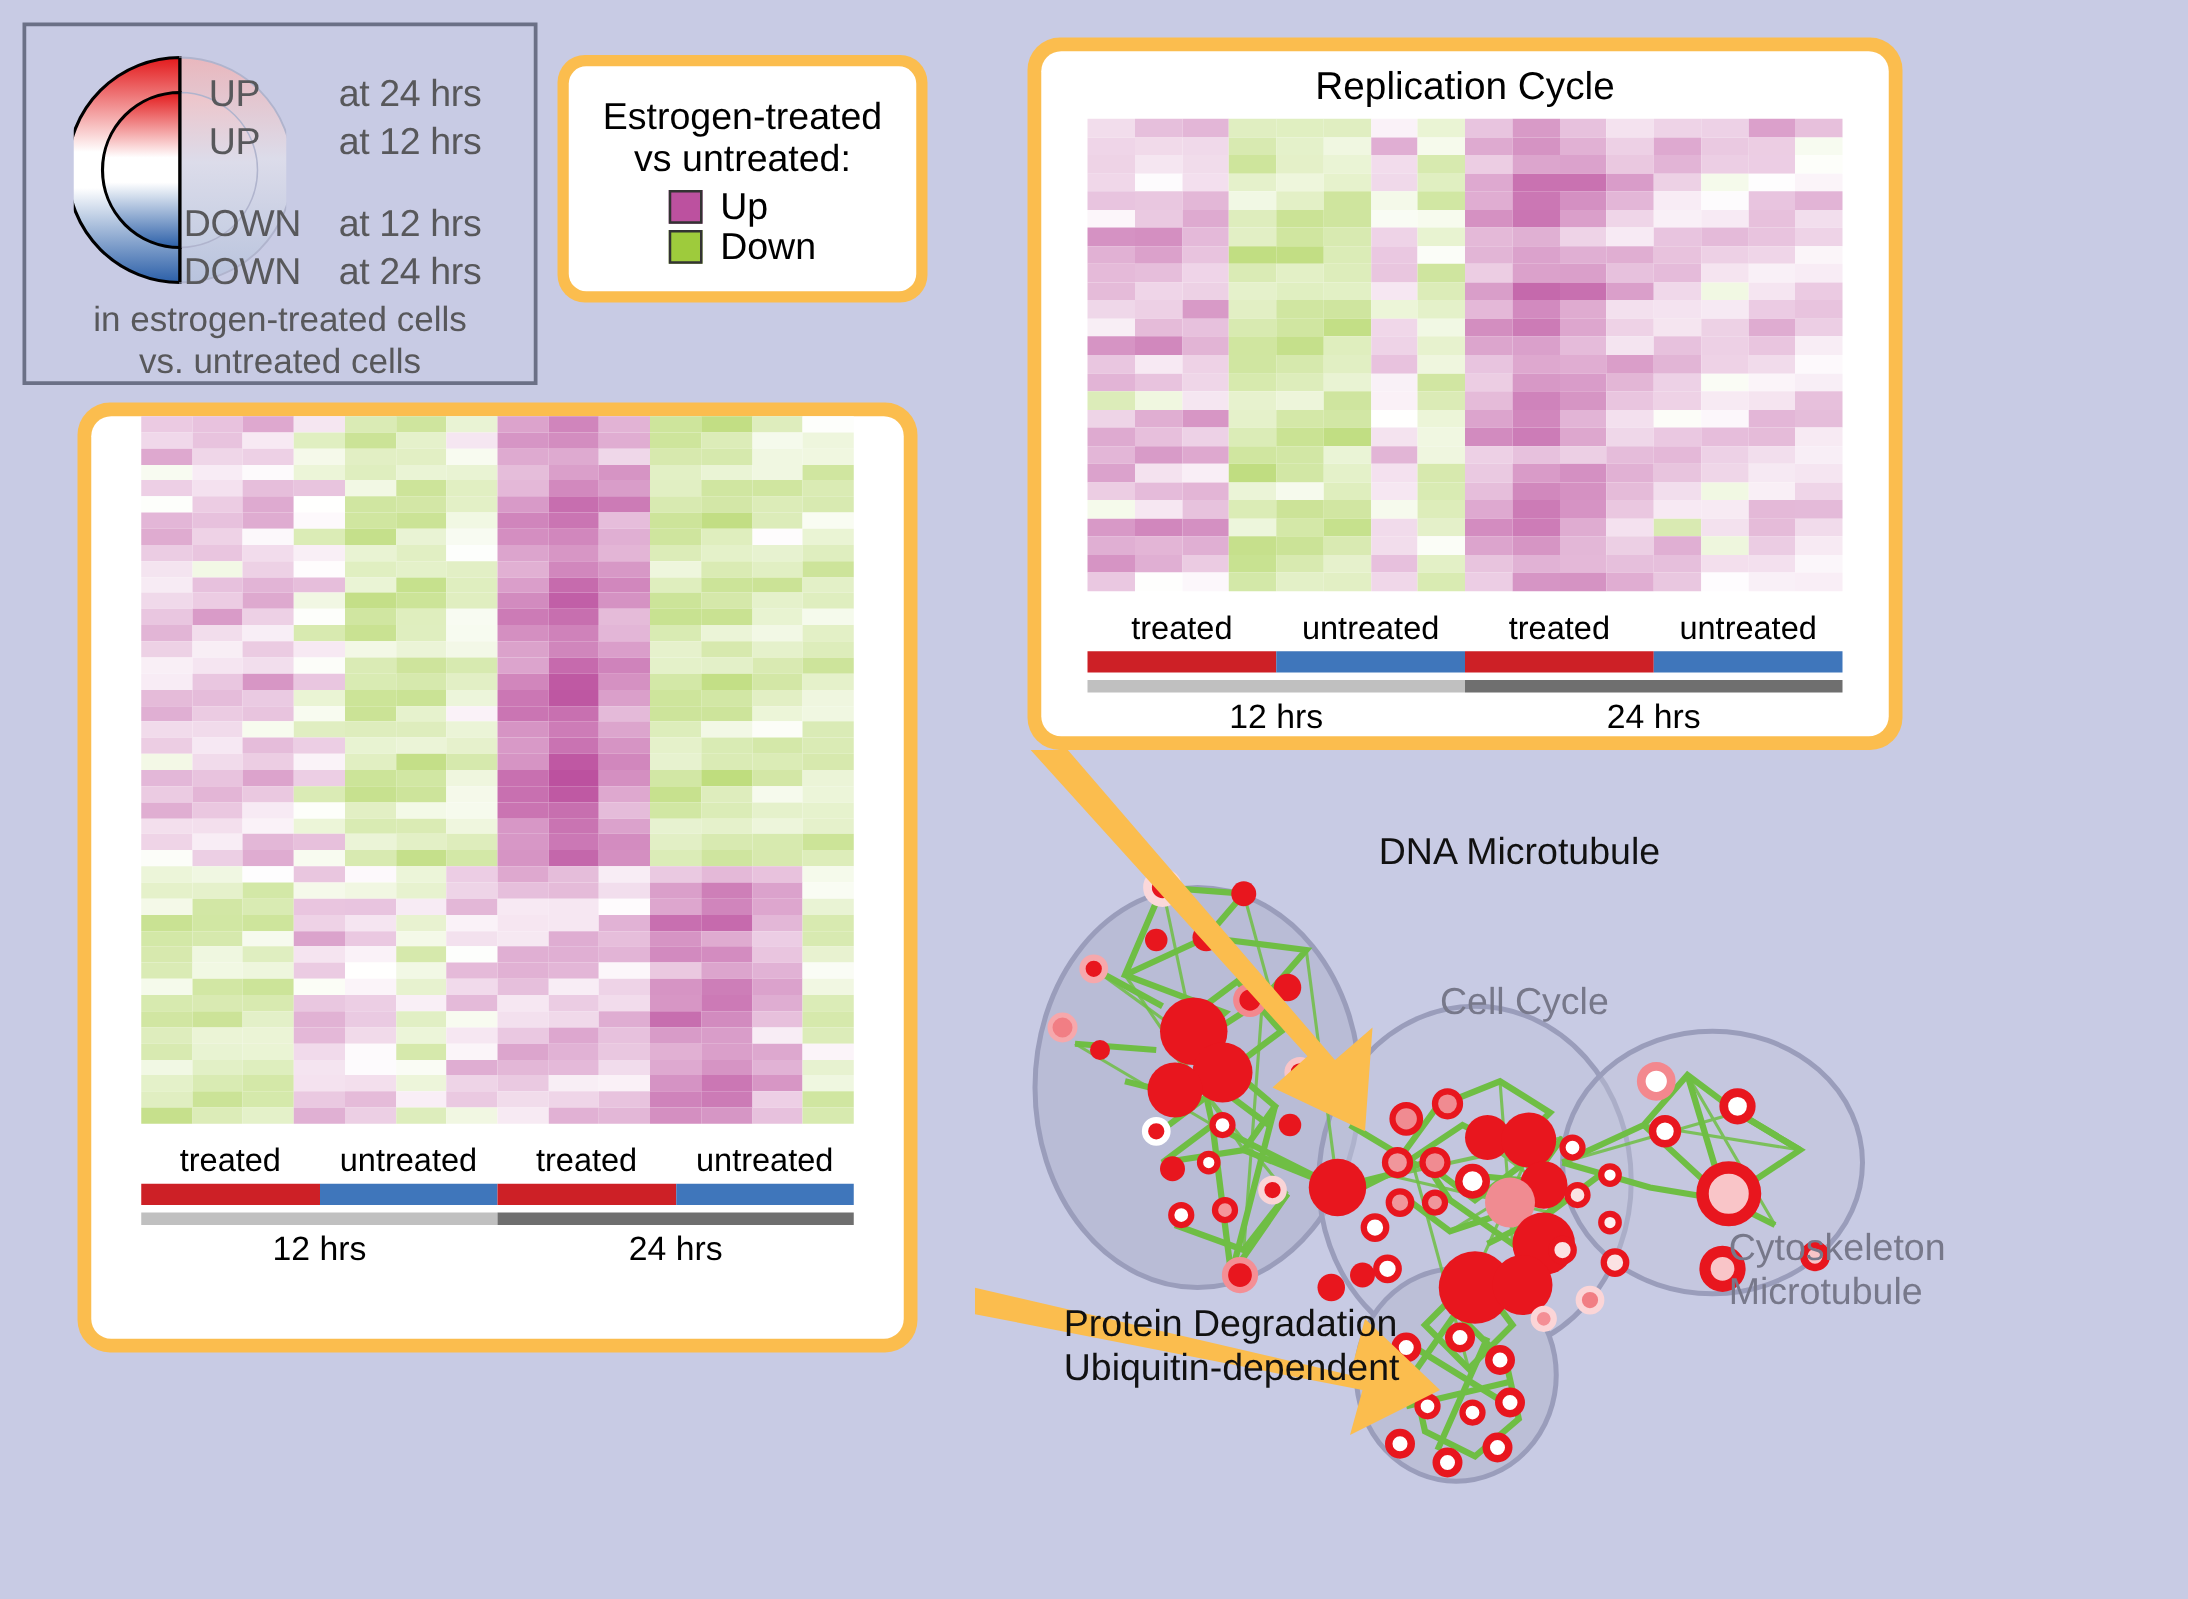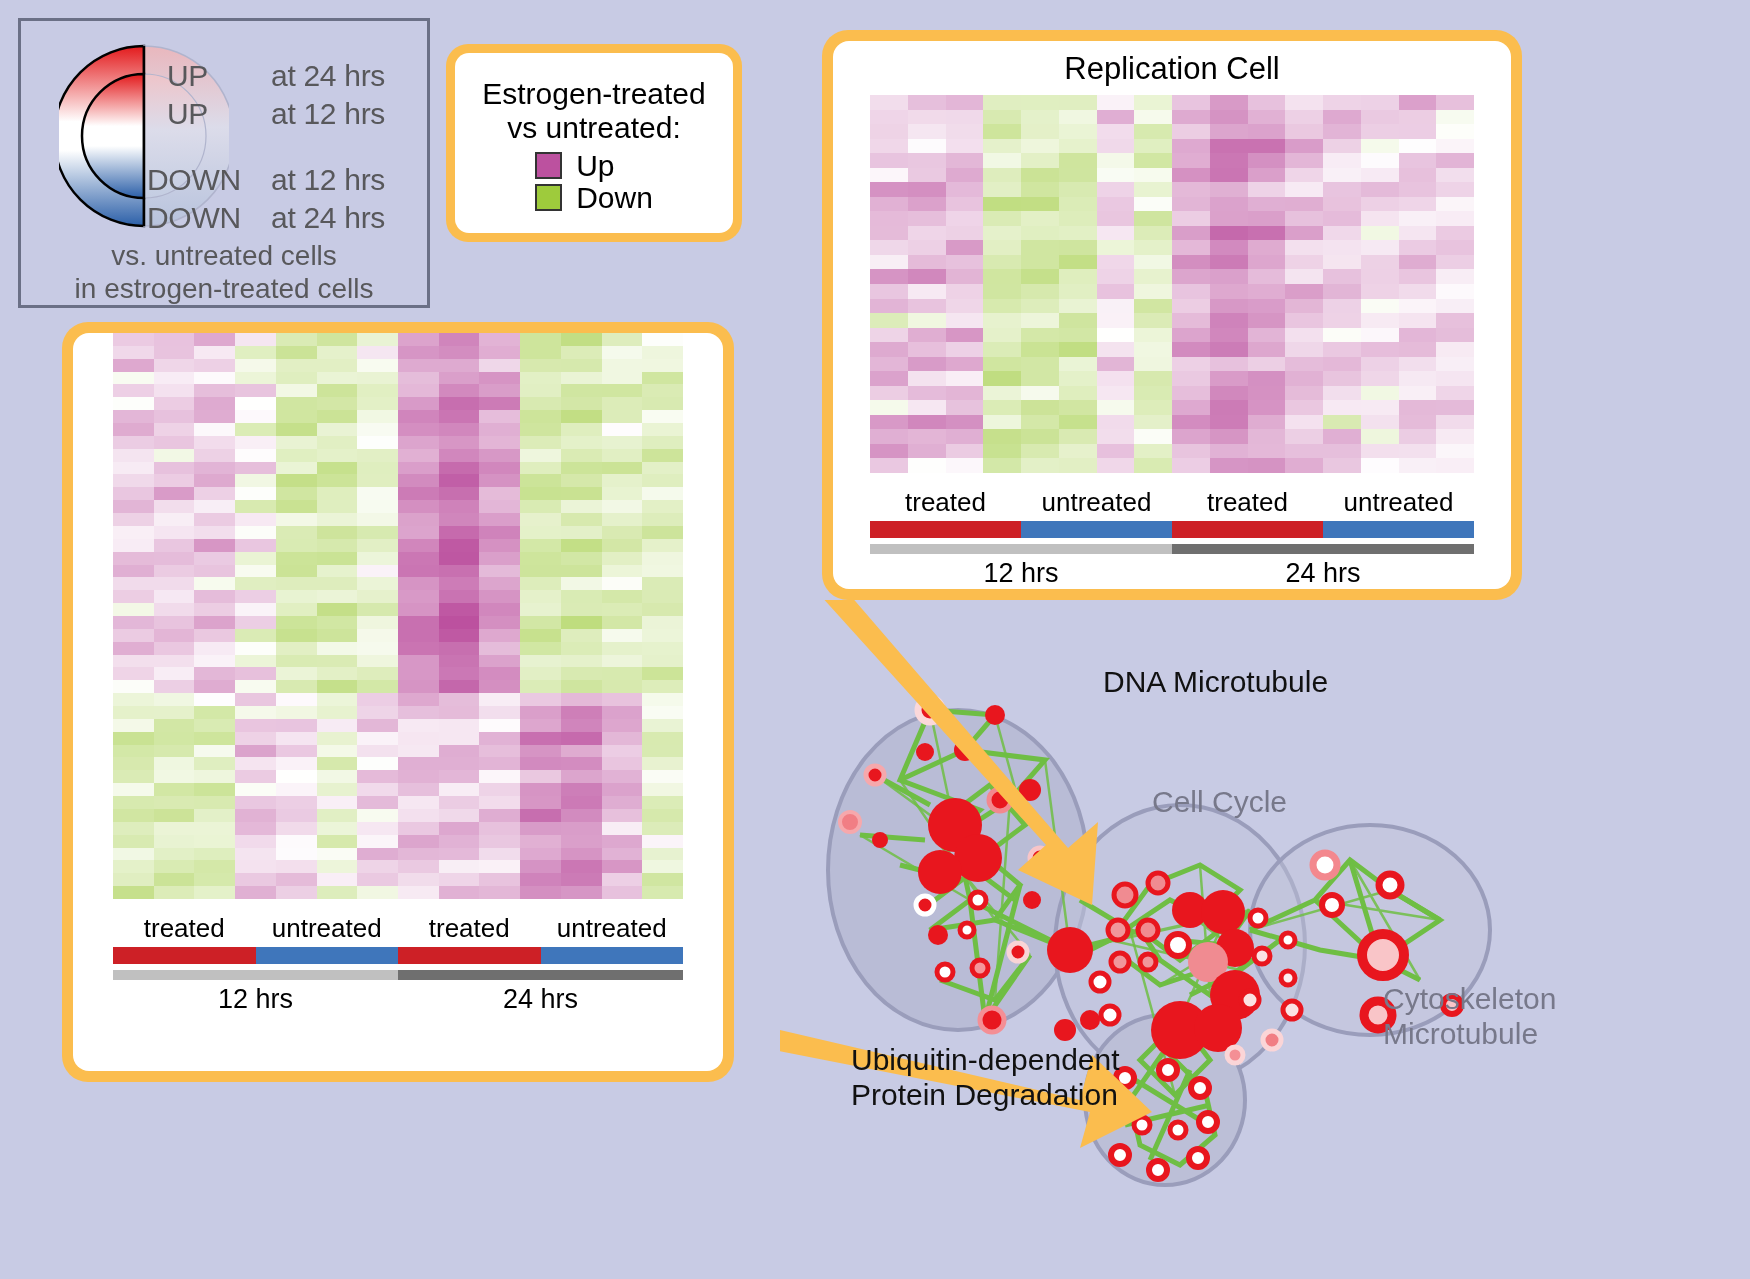--- a/index.html
+++ b/index.html
@@ -115,22 +115,22 @@
       <div class="cl-text" style="left:146px;top:76px;">UP</div>
       <div class="cl-text" style="left:250px;top:76px;">at 12 hrs</div>
 
       <div class="cl-text" style="left:126px;top:142px;">DOWN</div>
       <div class="cl-text" style="left:250px;top:142px;">at 12 hrs</div>
 
       <div class="cl-text" style="left:126px;top:180px;">DOWN</div>
       <div class="cl-text" style="left:250px;top:180px;">at 24 hrs</div>
 
       <div class="cl-bottom">
+        <div>in estrogen-treated cells</div>
         <div>vs. untreated cells</div>
-        <div>in estrogen-treated cells</div>
       </div>
     </div>
   </div>
 
   <div id="updown-legend">
     <div class="inner">
       <div class="ul-title">
         <div>Estrogen-treated</div>
         <div>vs untreated:</div>
       </div>
@@ -142,21 +142,21 @@
         <div class="ul-row">
           <span class="sw" id="sw-down" style="background: rgb(158, 203, 60);"></span>
           <span>Down</span>
         </div>
       </div>
     </div>
   </div>
 
   <div class="panel" id="panel-replication">
     <div class="sheet">
-      <div class="panel-title">Replication Cell</div>
+      <div class="panel-title">Replication Cycle</div>
       <div id="hm-rep" class="hm" style="width: 604px; height: 382px; grid-template-columns: repeat(16, 1fr); grid-template-rows: repeat(26, 1fr);">
           <div style="background: rgb(242, 221, 236);"></div>
           <div style="background: rgb(230, 191, 220);"></div>
           <div style="background: rgb(227, 182, 215);"></div>
           <div style="background: rgb(224, 238, 193);"></div>
           <div style="background: rgb(224, 239, 193);"></div>
           <div style="background: rgb(224, 238, 193);"></div>
           <div style="background: rgb(250, 242, 248);"></div>
           <div style="background: rgb(234, 244, 212);"></div>
           <div style="background: rgb(232, 196, 223);"></div>
@@ -1352,17 +1352,17 @@
     </g>
   </svg>
 
   <div class="net-label" id="lbl-dna">DNA Microtubule</div>
   <div class="net-label" id="lbl-cc">Cell Cycle</div>
   <div class="net-label" id="lbl-mt">
     <div>Cytoskeleton</div>
     <div>Microtubule</div>
   </div>
   <div class="net-label" id="lbl-ub">
+    <div>Protein Degradation</div>
     <div>Ubiquitin-dependent</div>
-    <div>Protein Degradation</div>
   </div>
 
 </div>
 
 </body></html>

